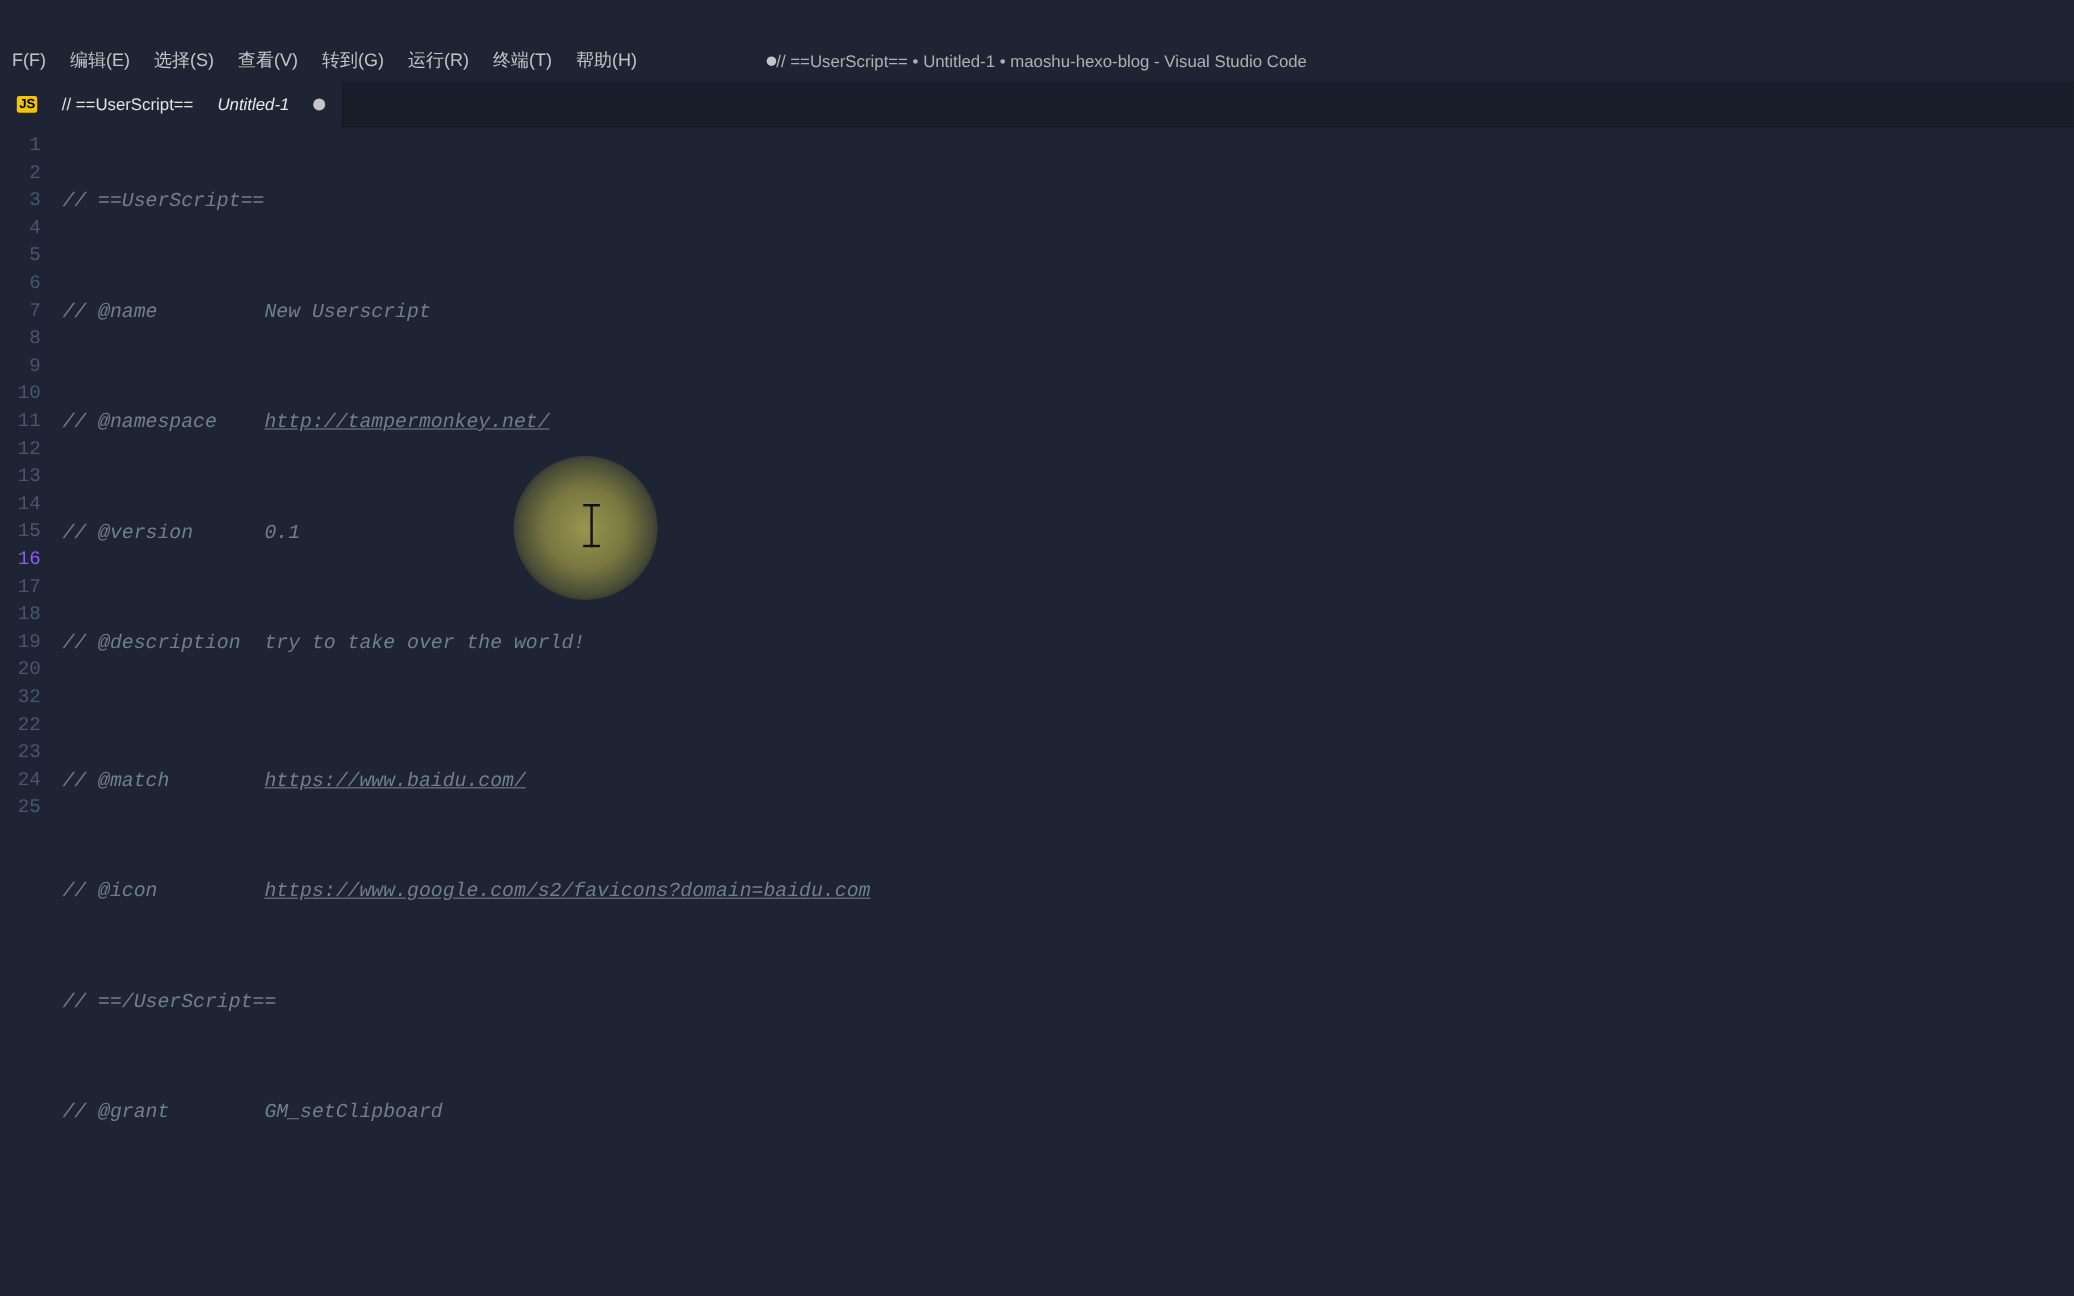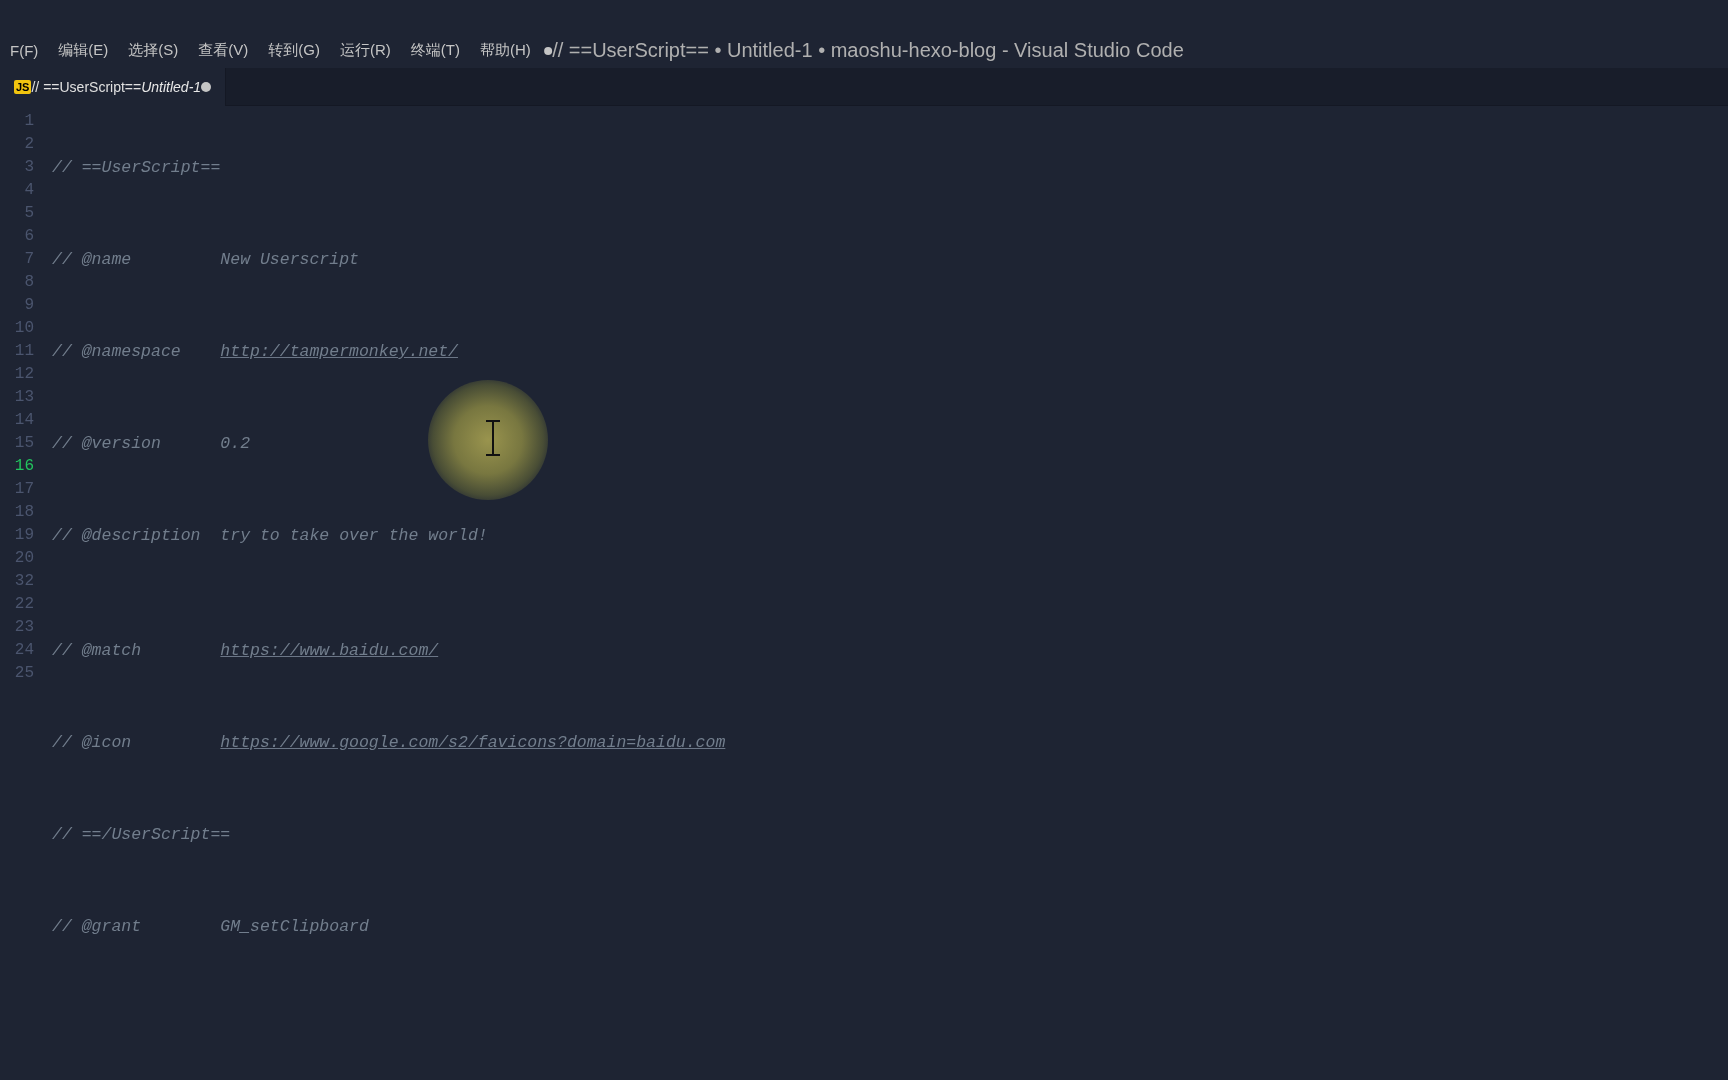--- a/index.html
+++ b/index.html
@@ -32,21 +32,21 @@
     color: #c5c5c5;
     padding: 4px 10px;
     cursor: pointer;
     font-size: 15px;
   }
   .title-center {
     position: absolute;
     left: 50%;
     transform: translateX(-50%);
     color: #b0b0b0;
-    font-size: 20px;
+    font-size: 14px;
     display: flex;
     align-items: center;
     gap: 0;
   }
   .dirty-dot {
     width: 8px; height: 8px;
     background: #c5c5c5;
     border-radius: 50%;
     display: inline-block;
   }
@@ -60,21 +60,21 @@
     border-bottom: 1px solid #141824;
   }
   .tab {
     display: flex;
     align-items: center;
     height: 38px;
     padding: 0 14px;
     background: #1e2433;
     color: #e0e0e0;
     border-right: 1px solid #141824;
-    gap: 0;
+    gap: 20px;
     font-size: 14px;
   }
   .tab .js-badge {
     background: #f1c40f;
     color: #000;
     font-size: 11px;
     font-weight: bold;
     padding: 0 2px;
     border-radius: 2px;
     line-height: 14px;
@@ -95,21 +95,21 @@
     width: 52px;
     text-align: right;
     padding-top: 4px;
     color: #4b556e;
     font-family: Consolas, "Courier New", monospace;
     font-size: 16px;
     line-height: 23px;
     user-select: none;
   }
   .gutter .ln { padding-right: 18px; }
-  .gutter .active-ln { color: #22c55e; }
+  .gutter .active-ln { color: #8b5cf6; }
   .code {
     flex: 1;
     padding-top: 4px;
     font-family: Consolas, "Courier New", monospace;
     font-size: 16.5px;
     line-height: 23px;
     white-space: pre;
   }
   .line { height: 23px; }
 
@@ -205,21 +205,21 @@
       <div class="ln">25</div>
     </div>
 
   <div class="code">
     <div class="line"><span class="cmt">// ==UserScript==</span></div>
 
     <div class="line"><span class="cmt"><span>// @name</span>         <span>New Userscript</span></span></div>
 
     <div class="line"><span class="cmt"><span>// @namespace</span>    <span class="u">http://tampermonkey.net/</span></span></div>
 
-    <div class="line"><span class="cmt"><span>// @version</span>      <span>0.2</span></span></div>
+    <div class="line"><span class="cmt"><span>// @version</span>      <span>0.1</span></span></div>
 
     <div class="line"><span class="cmt"><span>// @description</span>  <span>try to take over the world!</span></span></div>
 
 
     <div class="line"><span class="cmt"><span>// @match</span>        <span class="u">https://www.baidu.com/</span></span></div>
 
     <div class="line"><span class="cmt"><span>// @icon</span>         <span class="u">https://www.google.com/s2/favicons?domain=baidu.com</span></span></div>
 
     <div class="line"><span class="cmt">// ==/UserScript==</span></div>
 

